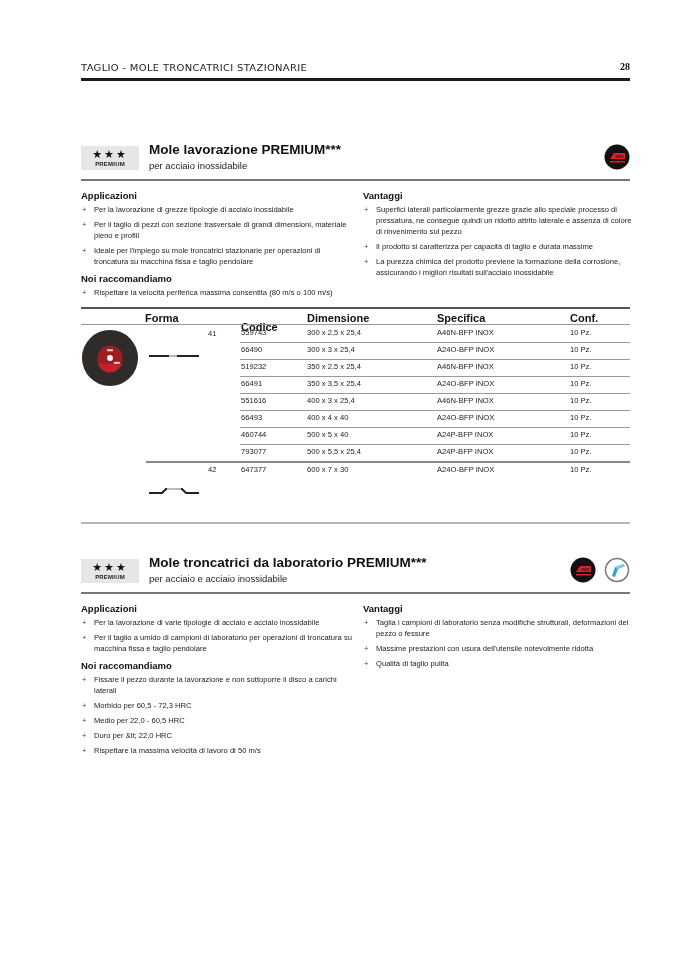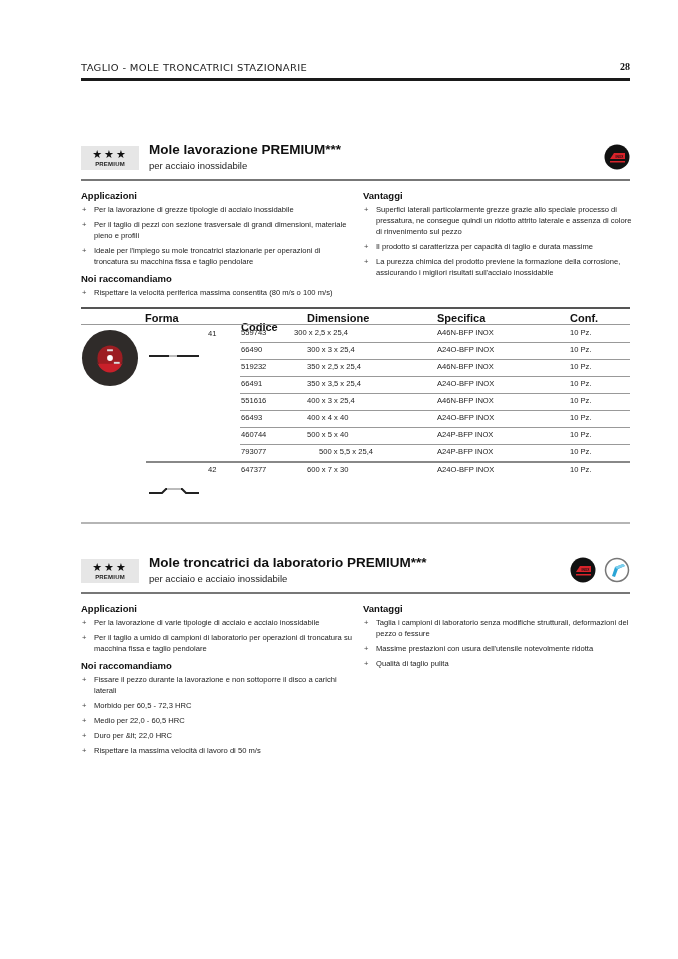--- a/index.html
+++ b/index.html
@@ -110,21 +110,21 @@
 
     <svg viewBox="0 0 50 4" style="position:absolute;left:68px;top:47px;width:50px;height:4px;">
       <rect x="0" y="1" width="20" height="2" fill="#222"></rect>
       <rect x="20" y="1" width="8" height="2" fill="#bbb"></rect>
       <rect x="28" y="1" width="22" height="2" fill="#222"></rect>
     </svg>
     <span class="forma-num" style="left:127px;top:22px;">41</span>
 
     <div class="row" style="top:18px;">
       <span class="cell" style="left:1px;">559743</span>
-      <span class="cell" style="left:54px;">300 x 2,5 x 25,4</span>
+      <span class="cell" style="left:67px;">300 x 2,5 x 25,4</span>
       <span class="cell" style="left:197px;">A46N-BFP INOX</span>
       <span class="cell" style="left:330px;">10 Pz.</span>
     </div>
     <div class="row-rule" style="top:35px;"></div>
     <div class="row" style="top:35px;">
       <span class="cell" style="left:1px;">66490</span>
       <span class="cell" style="left:67px;">300 x 3 x 25,4</span>
       <span class="cell" style="left:197px;">A24O-BFP INOX</span>
       <span class="cell" style="left:330px;">10 Pz.</span>
     </div>
@@ -159,21 +159,21 @@
     <div class="row-rule" style="top:120px;"></div>
     <div class="row" style="top:120px;">
       <span class="cell" style="left:1px;">460744</span>
       <span class="cell" style="left:67px;">500 x 5 x 40</span>
       <span class="cell" style="left:197px;">A24P-BFP INOX</span>
       <span class="cell" style="left:330px;">10 Pz.</span>
     </div>
     <div class="row-rule" style="top:137px;"></div>
     <div class="row" style="top:137px;">
       <span class="cell" style="left:1px;">793077</span>
-      <span class="cell" style="left:67px;margin-left:12px;">500 x 5,5 x 25,4</span>
+      <span class="cell" style="left:67px;">500 x 5,5 x 25,4</span>
       <span class="cell" style="left:197px;">A24P-BFP INOX</span>
       <span class="cell" style="left:330px;">10 Pz.</span>
     </div>
 
     <div class="group-rule" style="top:154px;"></div>
     <span class="forma-num" style="left:127px;top:158px;">42</span>
     <div class="row" style="top:155px;">
       <span class="cell" style="left:1px;">647377</span>
       <span class="cell" style="left:67px;">600 x 7 x 30</span>
       <span class="cell" style="left:197px;">A24O-BFP INOX</span>

